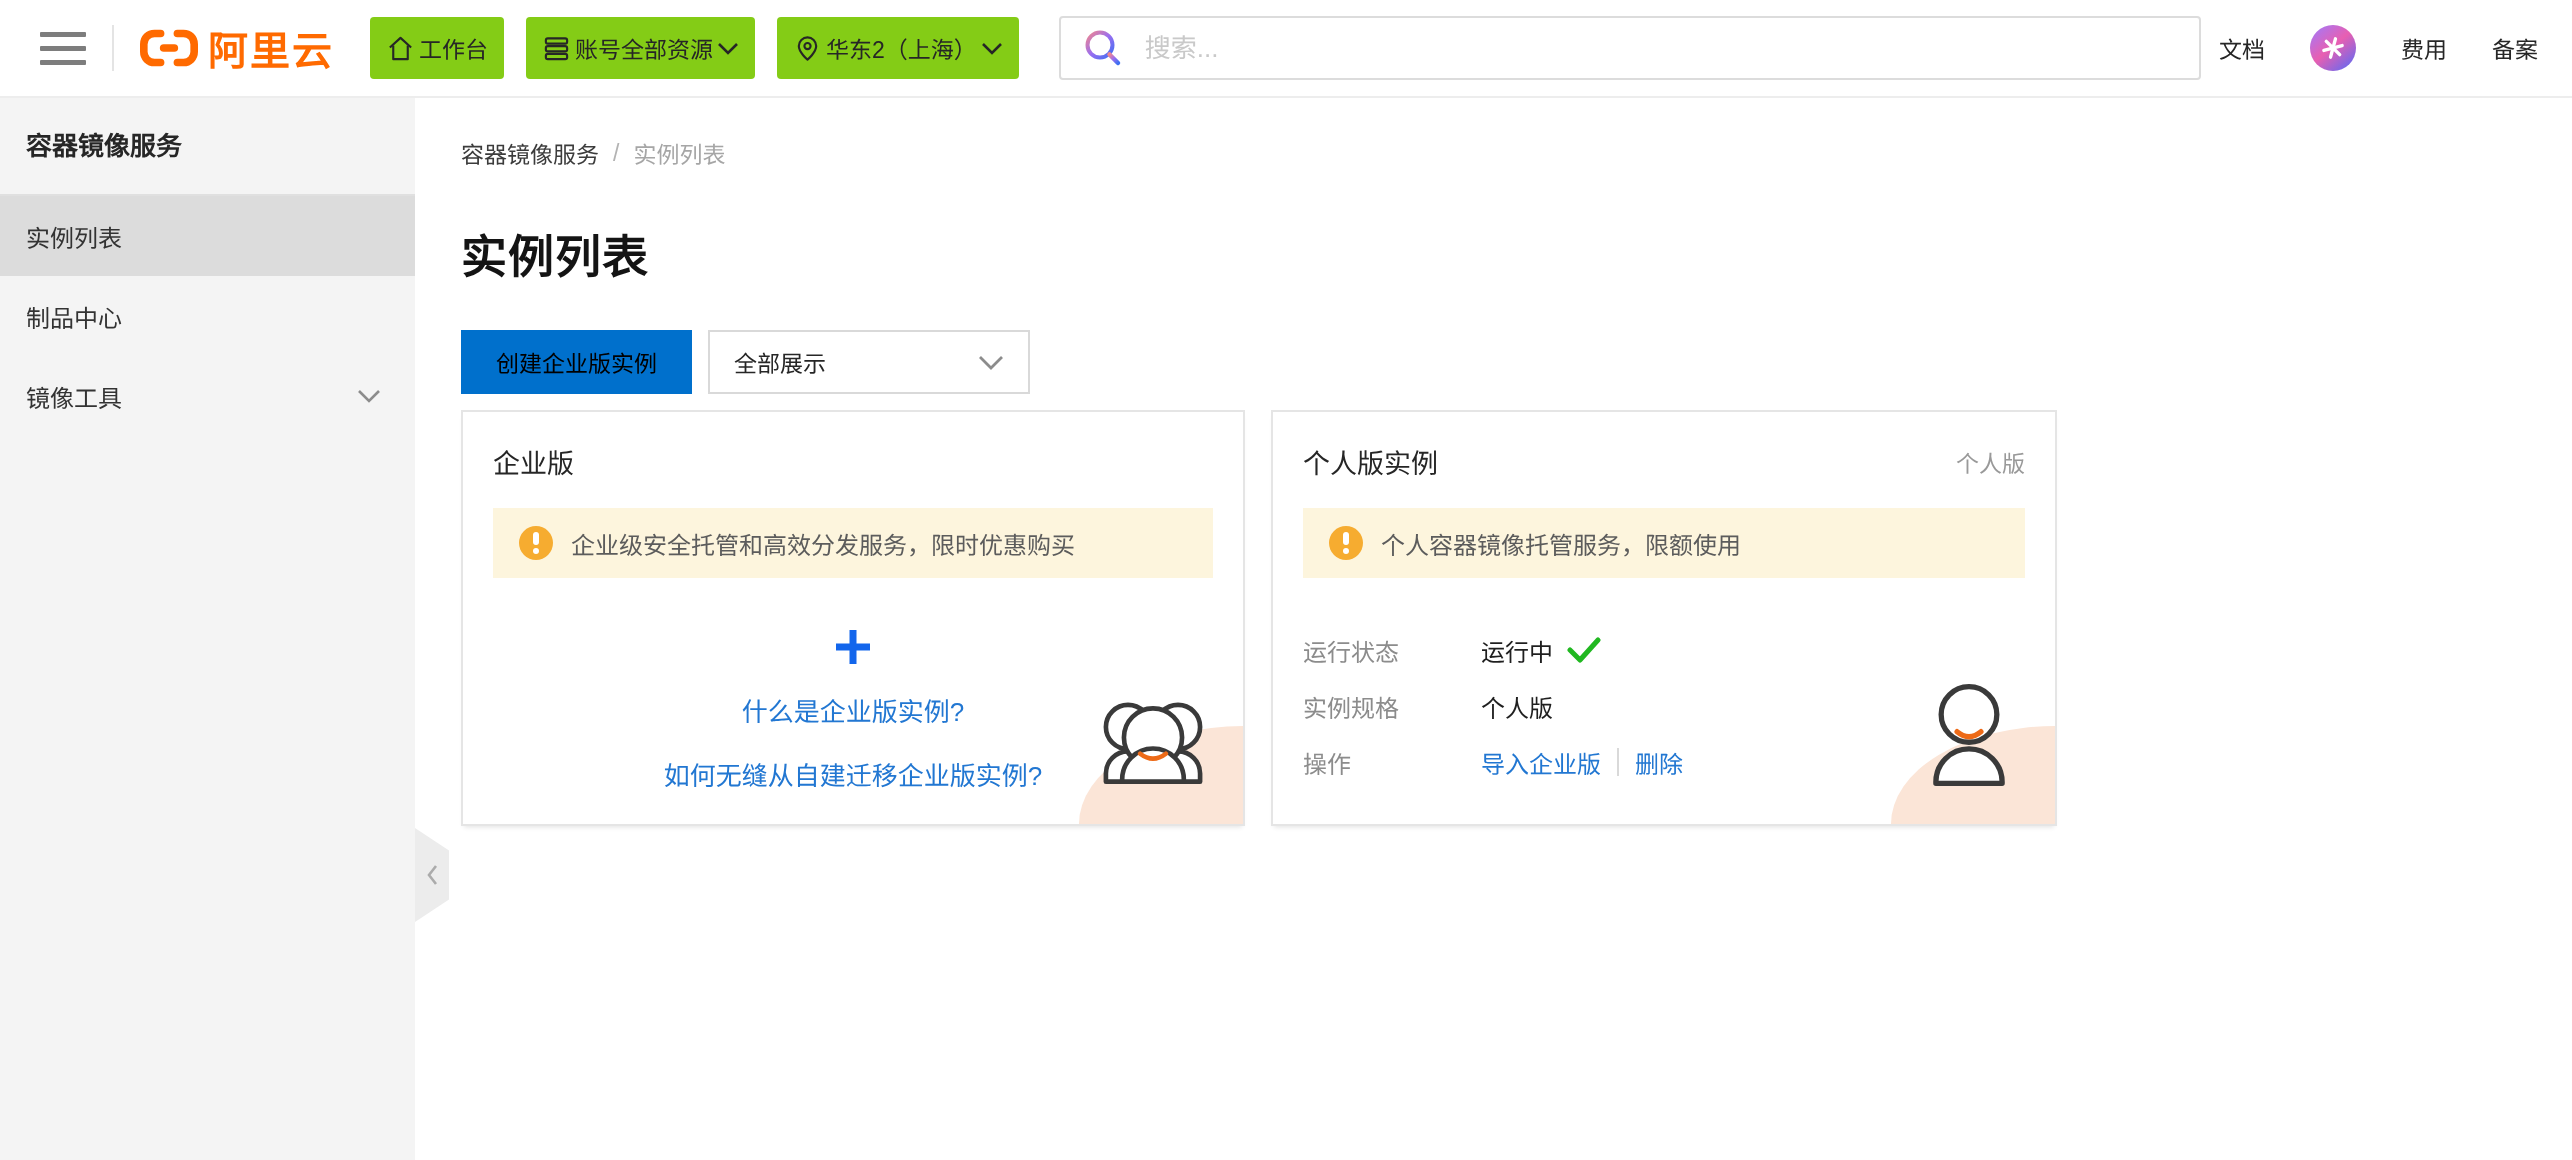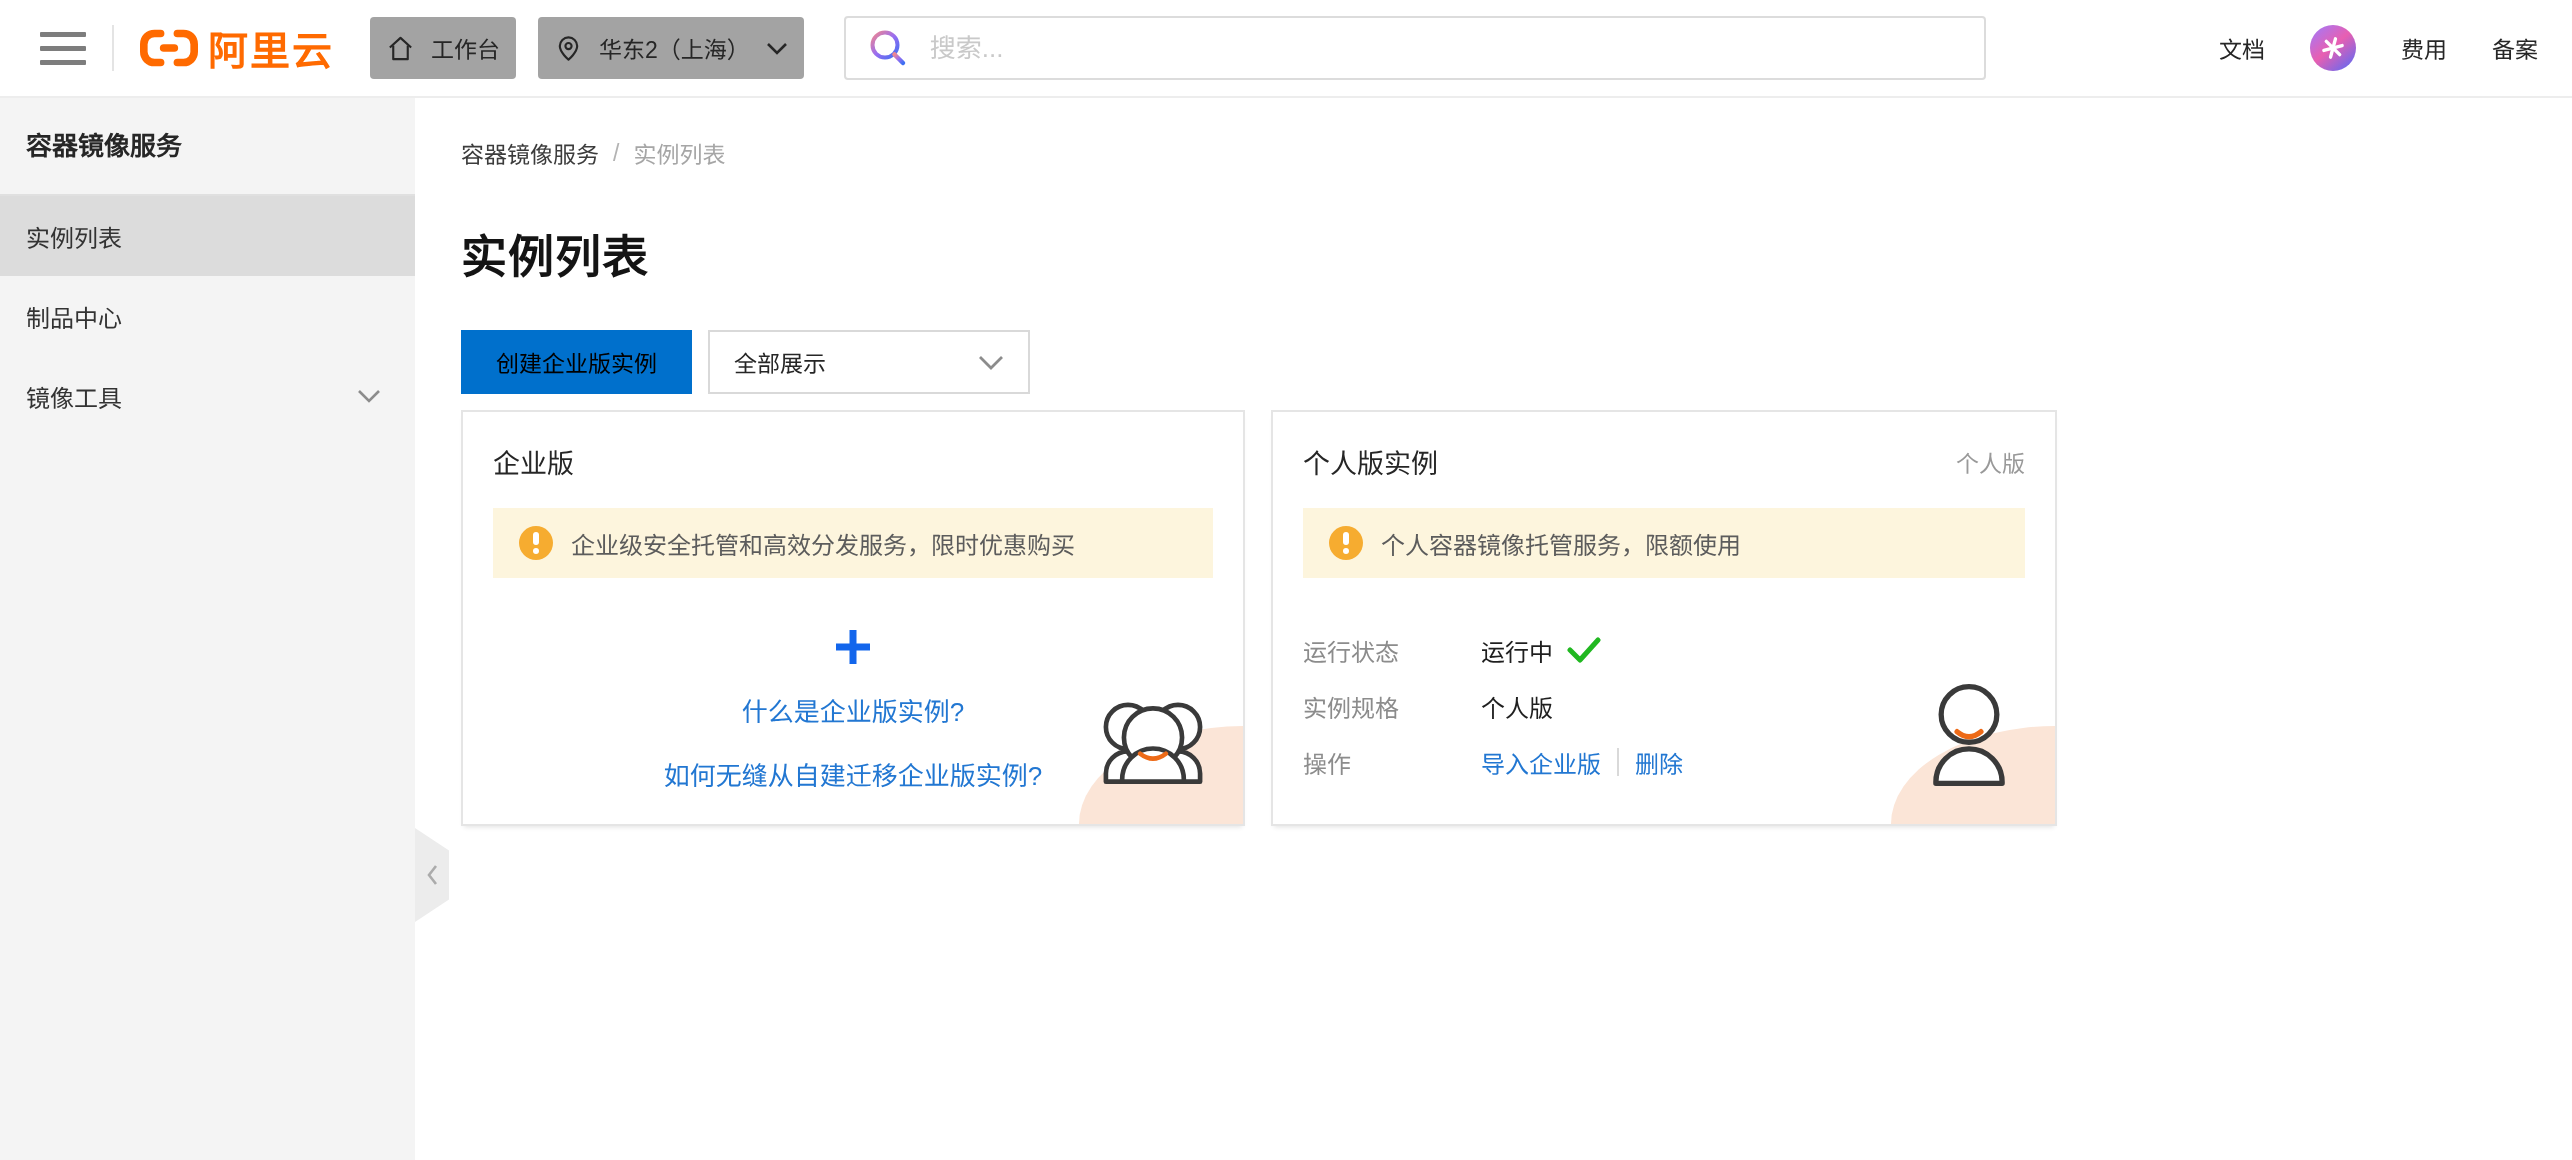--- a/index.html
+++ b/index.html
@@ -6,21 +6,21 @@
   body{width:2572px;height:1160px;background:#fff;font-family:"Liberation Sans","DejaVu Sans",sans-serif;-webkit-font-smoothing:antialiased;}
   .page{position:relative;width:2572px;height:1160px;overflow:hidden;background:#fff;}
 
   
   .hdr{position:absolute;top:0;left:0;right:0;height:96px;background:#fff;border-bottom:2px solid #ededed;display:flex;align-items:center;z-index:9;}
   .hamburger{margin-left:40px;width:46px;display:flex;flex-direction:column;gap:9px;background:none;border:none;padding:0;cursor:pointer;}
   .hamburger span{display:block;height:5px;background:#7d7d7d;border-radius:1px;}
   .hdivider{width:2px;height:46px;background:#e4e4e4;margin-left:26px;}
   .logo{display:flex;align-items:center;margin-left:26px;gap:10px;text-decoration:none;cursor:pointer;}
   .logo-text{font-size:40px;font-weight:700;color:#FF6A00;letter-spacing:2px;}
-  .chip{display:flex;align-items:center;gap:16px;height:62px;padding:0 16px;background:#a3a3a3;border:none;border-radius:4px;font-size:23px;color:#262626;margin-left:22px;cursor:pointer;white-space:nowrap;}
+  .chip{display:flex;align-items:center;gap:4px;height:62px;padding:0 16px;background:#84cc16;border:none;border-radius:4px;font-size:23px;color:#262626;margin-left:22px;cursor:pointer;white-space:nowrap;}
   .chip.first{margin-left:36px;}
   .chip svg{flex:none;}
   .search{margin-left:40px;width:1142px;height:64px;border:2px solid #dcdcdc;border-radius:4px;display:flex;align-items:center;padding:0 10px 0 20px;box-sizing:border-box;gap:18px;background:#fff;}
   .search input{flex:1;border:none;outline:none;font-size:26px;color:#a21caf;background:transparent;min-width:0;}
   .search input::placeholder{color:#c9c9c9;}
   .hdr-right{display:flex;align-items:center;gap:45px;margin-left:auto;margin-right:34px;font-size:23px;color:#262626;text-align:center;}
   .hdr-right a{color:#262626;text-decoration:none;cursor:pointer;white-space:nowrap;}
   .avatar{width:46px;height:46px;border-radius:50%;border:none;padding:0;cursor:pointer;display:flex;align-items:center;justify-content:center;background:linear-gradient(140deg,#9d7bff 0%,#e85fb1 48%,#4f6bfb 100%);}
 
   
@@ -92,20 +92,31 @@
     </a>
 
     <button class="chip first">
       <svg width="29" height="29" viewBox="0 0 30 30" fill="none" stroke="#262626" stroke-width="2.2" stroke-linejoin="round">
         <path d="M4 14 L15 4 L26 14"></path>
           <path d="M7.5 12 V26 H22.5 V12"></path>
       </svg>
       <span>工作台</span>
     </button>
 
+    <button class="chip">
+      <svg width="29" height="29" viewBox="0 0 30 30" fill="none" stroke="#262626" stroke-width="2.2">
+        <rect x="4" y="4.5" width="22" height="5.5" rx="2"></rect>
+          <rect x="4" y="12.5" width="22" height="5.5" rx="2"></rect>
+          <rect x="4" y="20.5" width="22" height="5.5" rx="2"></rect>
+      </svg>
+      <span>账号全部资源</span>
+      <svg width="22" height="13" viewBox="0 0 22 13" fill="none" stroke="#262626" stroke-width="2.6">
+          <polyline points="2,2 11,11 20,2"></polyline>
+        </svg>
+    </button>
 
     <button class="chip">
       <svg width="29" height="29" viewBox="0 0 30 30" fill="none" stroke="#262626" stroke-width="2.2">
         <path d="M15 3.5 a9 9 0 0 1 9 9 c0 6.5 -9 14 -9 14 s-9 -7.5 -9 -14 a9 9 0 0 1 9 -9 Z" stroke-linejoin="round"></path>
           <circle cx="15" cy="12.5" r="3.2"></circle>
       </svg>
       <span>华东2（上海）</span>
       <svg width="22" height="13" viewBox="0 0 22 13" fill="none" stroke="#262626" stroke-width="2.6">
           <polyline points="2,2 11,11 20,2"></polyline>
         </svg>

